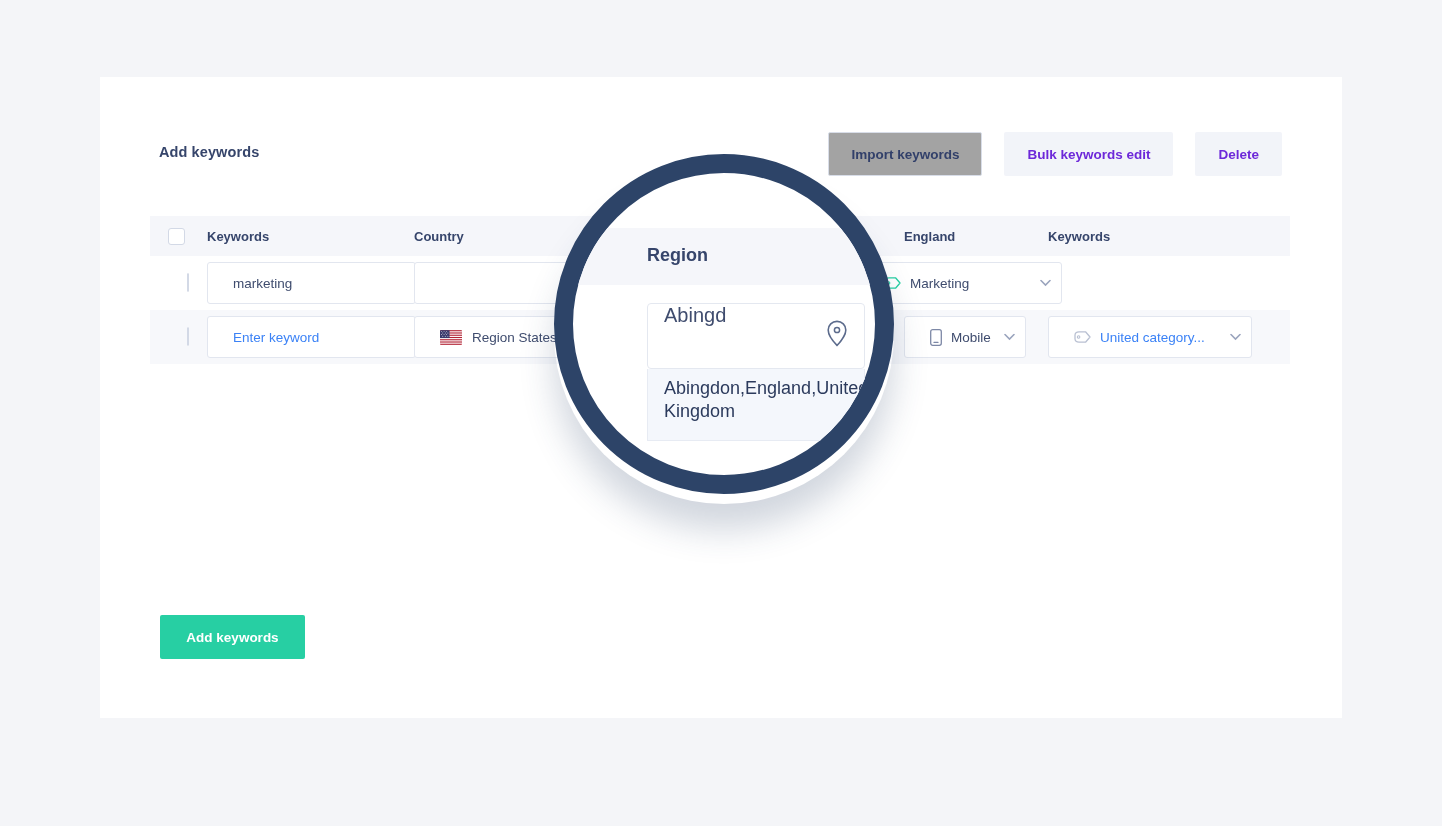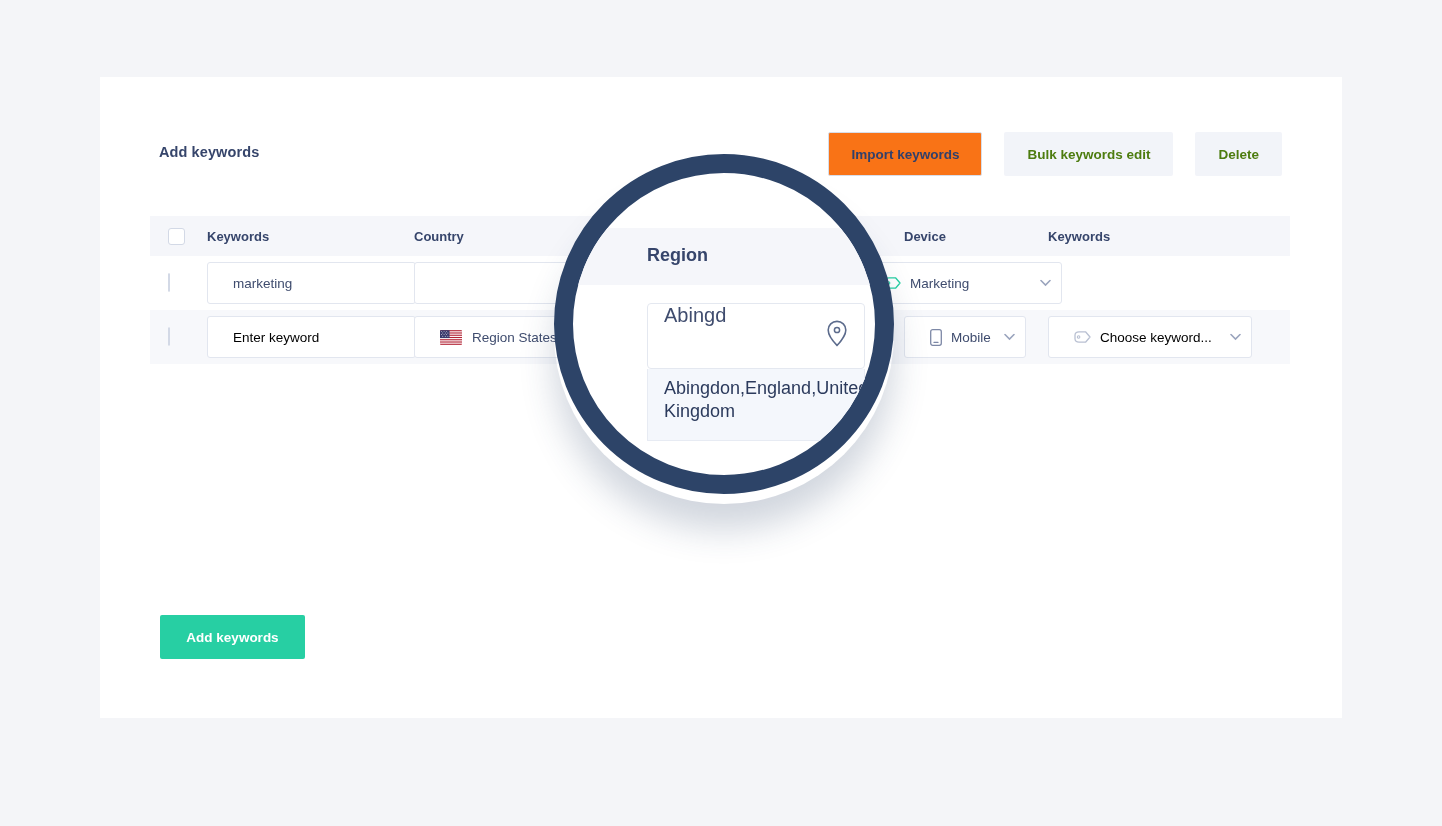--- a/index.html
+++ b/index.html
@@ -25,28 +25,28 @@
   }
   .head-title {
     position: absolute; left: 0; top: 12px;
     font-size: 14.5px; font-weight: bold; color: #36456b;
     letter-spacing: .1px;
   }
   .btn-group { position: absolute; right: 0; top: 0; display: flex; gap: 22px; }
   .btn {
     height: 44px; padding: 0 22px;
     display: flex; align-items: center; justify-content: center;
-    font-size: 13.5px; font-weight: bold; color: #4d7c0f;
+    font-size: 13.5px; font-weight: bold; color: #6d28d9;
     background: #f2f4f9; border: 1px solid transparent;
     border-radius: 2px; cursor: pointer; white-space: nowrap;
   }
-  .btn.outline { background: #f97316; border: 1px solid #d8dde8; color: #32406a; }
-
-  
-  .table { position: absolute; left: 50px; top: 139px; width: 1140px; }
+  .btn.outline { background: #a3a3a3; border: 1px solid #d8dde8; color: #32406a; }
+
+  
+  .table { position: absolute; left: 50px; top: 139px; width: 1140px; text-align: center; }
   .thead {
     display: flex; align-items: center;
     height: 40px; background: #f5f6fa;
     padding-left: 18px;
   }
   .th {
     font-size: 13px; font-weight: bold; color: #36456b;
     display: flex; align-items: center;
   }
   .col-chk   { width: 39px; flex: none; }
@@ -68,21 +68,21 @@
   .trow.alt { background: #f7f8fb; }
 
   .field {
     height: 42px; background: #fff;
     border: 1px solid #e2e6ef; border-radius: 3px;
     display: flex; align-items: center;
     padding: 0 25px; font-size: 13.5px; color: #3f4c6e;
     cursor: text; position: relative;
   }
   .field.sel { cursor: pointer; }
-  .field .ph { color: #000000; }
+  .field .ph { color: #3b82f6; }
   .kw-field  { width: 209px; }
   .ctry-field{ width: 188px; }
   .reg-field { width: 188px; }
   .dev-field { width: 122px; }
   .cat-field { width: 204px; }
 
   .flag { width: 22px; height: 15px; margin-right: 10px; flex: none; border-radius: 1px; }
   .chev { position: absolute; right: 10px; top: 50%; transform: translateY(-50%); }
   .ico  { margin-right: 9px; flex: none; display: flex; align-items: center; }
 
@@ -158,21 +158,21 @@
 
     <div class="table">
 
       <div class="thead">
         <div class="th col-chk">
           <span class="chkbox"></span>
         </div>
         <div class="th col-kw">Keywords</div>
         <div class="th col-ctry">Country</div>
         <div class="th col-reg">Region</div>
-        <div class="th col-dev">Device</div>
+        <div class="th col-dev">England</div>
         <div class="th col-cat">Keywords</div>
       </div>
 
       <div class="trow">
         <div class="col-chk">
           <span class="chkbox"></span>
         </div>
         <div class="col-kw">
           <div class="field kw-field">marketing</div>
         </div>
@@ -271,21 +271,21 @@
           </div>
         </div>
         <div class="col-cat">
           <div class="field cat-field sel">
             <span class="ico">
               <svg width="17" height="14" viewBox="0 0 17 14">
                 <path d="M1 5.2 C1 3 2.4 1.8 5 1.8 L11.5 1.8 L16 7 L11.5 12.2 L5 12.2 C2.4 12.2 1 11 1 8.8 Z" fill="none" stroke="#b9c0d2" stroke-width="1.3" stroke-linejoin="round"></path>
                 <circle cx="4.6" cy="7" r="1.25" fill="none" stroke="#b9c0d2" stroke-width="1.1"></circle>
               </svg>
             </span>
-            <span class="ph">Choose keyword...</span>
+            <span class="ph">United category...</span>
             <svg class="chev" width="11" height="7" viewBox="0 0 11 7">
               <path d="M1 1 L5.5 5.5 L10 1" fill="none" stroke="#9aa4bd" stroke-width="1.6" stroke-linecap="round"></path>
             </svg>
           </div>
         </div>
       </div>
 
     </div>
 
     <div class="add-btn">Add keywords</div>

